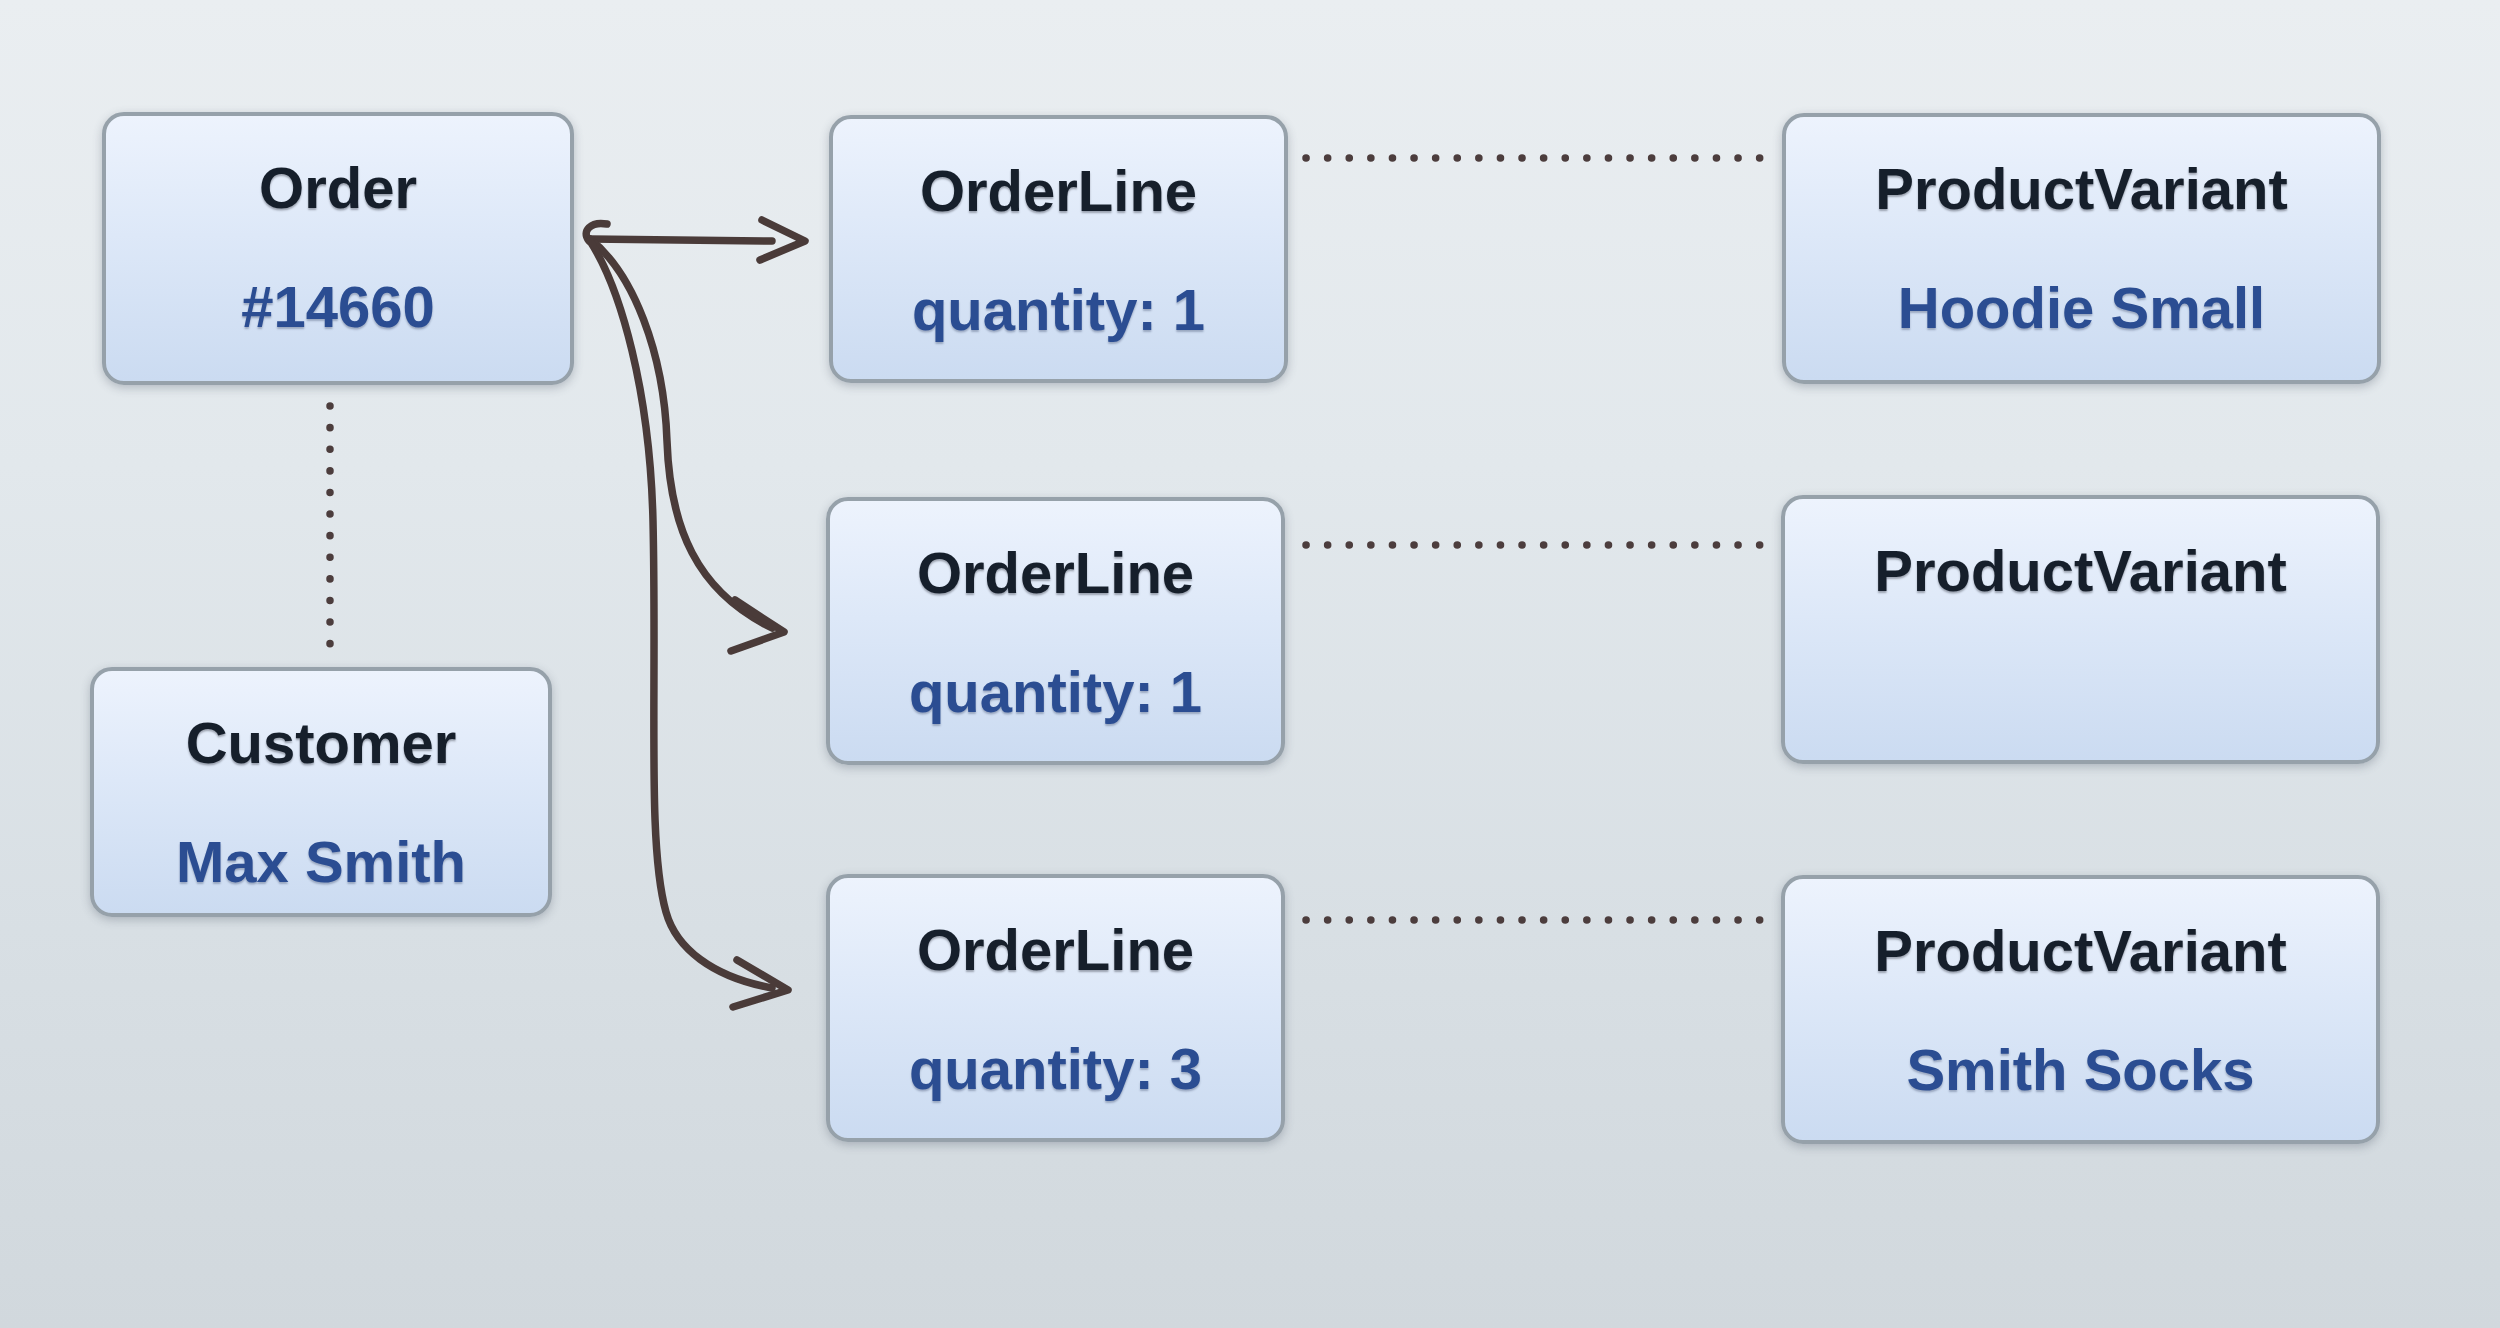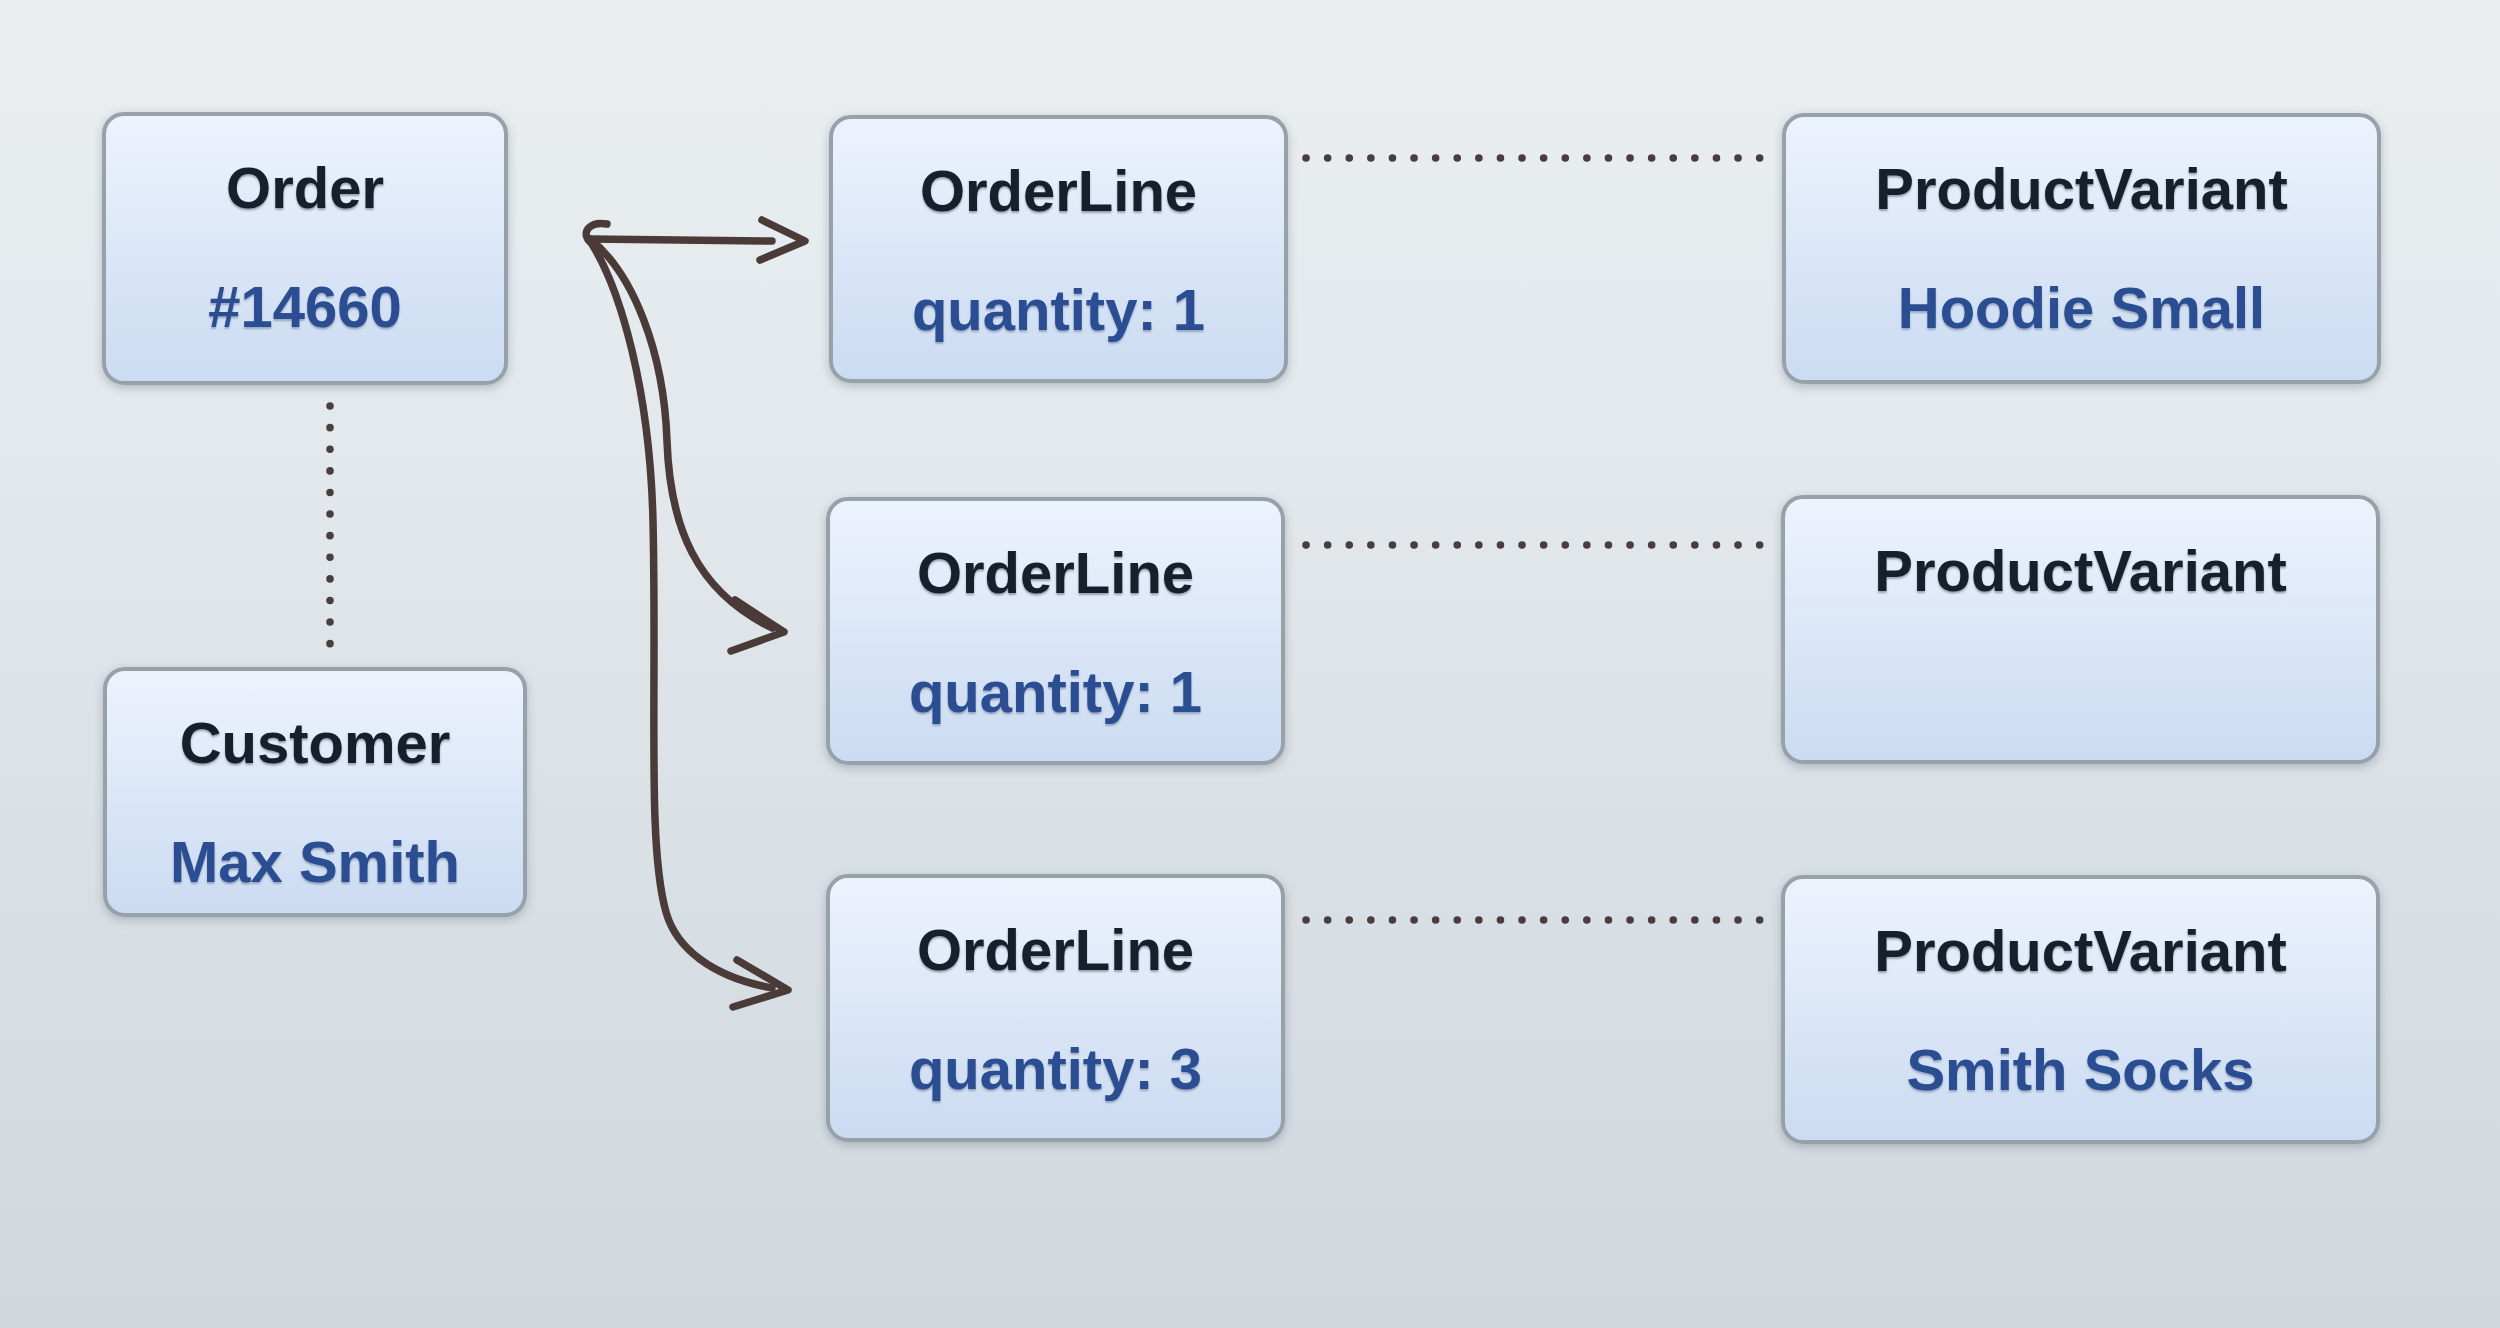--- a/index.html
+++ b/index.html
@@ -72,26 +72,26 @@
     </g>
 
     <g stroke="#4c3d3d" stroke-width="7.5" fill="none" stroke-linecap="round" stroke-dasharray="0.1 21.5">
       <path d="M 330 406 L 330 650"></path>
       <path d="M 1306 158 L 1762 158"></path>
       <path d="M 1306 545 L 1762 545"></path>
       <path d="M 1306 920 L 1762 920"></path>
     </g>
   </svg>
 
-  <div class="node" style="left:102px; top:112px; width:406px; height:273px;padding-left:13px;">
+  <div class="node" style="left:102px; top:112px; width:472px; height:273px;padding-left:13px;">
     <div class="node-title">Order</div>
     <div class="node-value">#14660</div>
   </div>
 
-  <div class="node" style="left:103px; top:667px; width:424px; height:250px;">
+  <div class="node" style="left:90px; top:667px; width:462px; height:250px;">
     <div class="node-title">Customer</div>
     <div class="node-value">Max Smith</div>
   </div>
 
   <div class="node" style="left:829px; top:115px; width:459px; height:268px;">
     <div class="node-title">OrderLine</div>
     <div class="node-value">quantity: 1</div>
   </div>
 
   <div class="node" style="left:826px; top:497px; width:459px; height:268px;">

